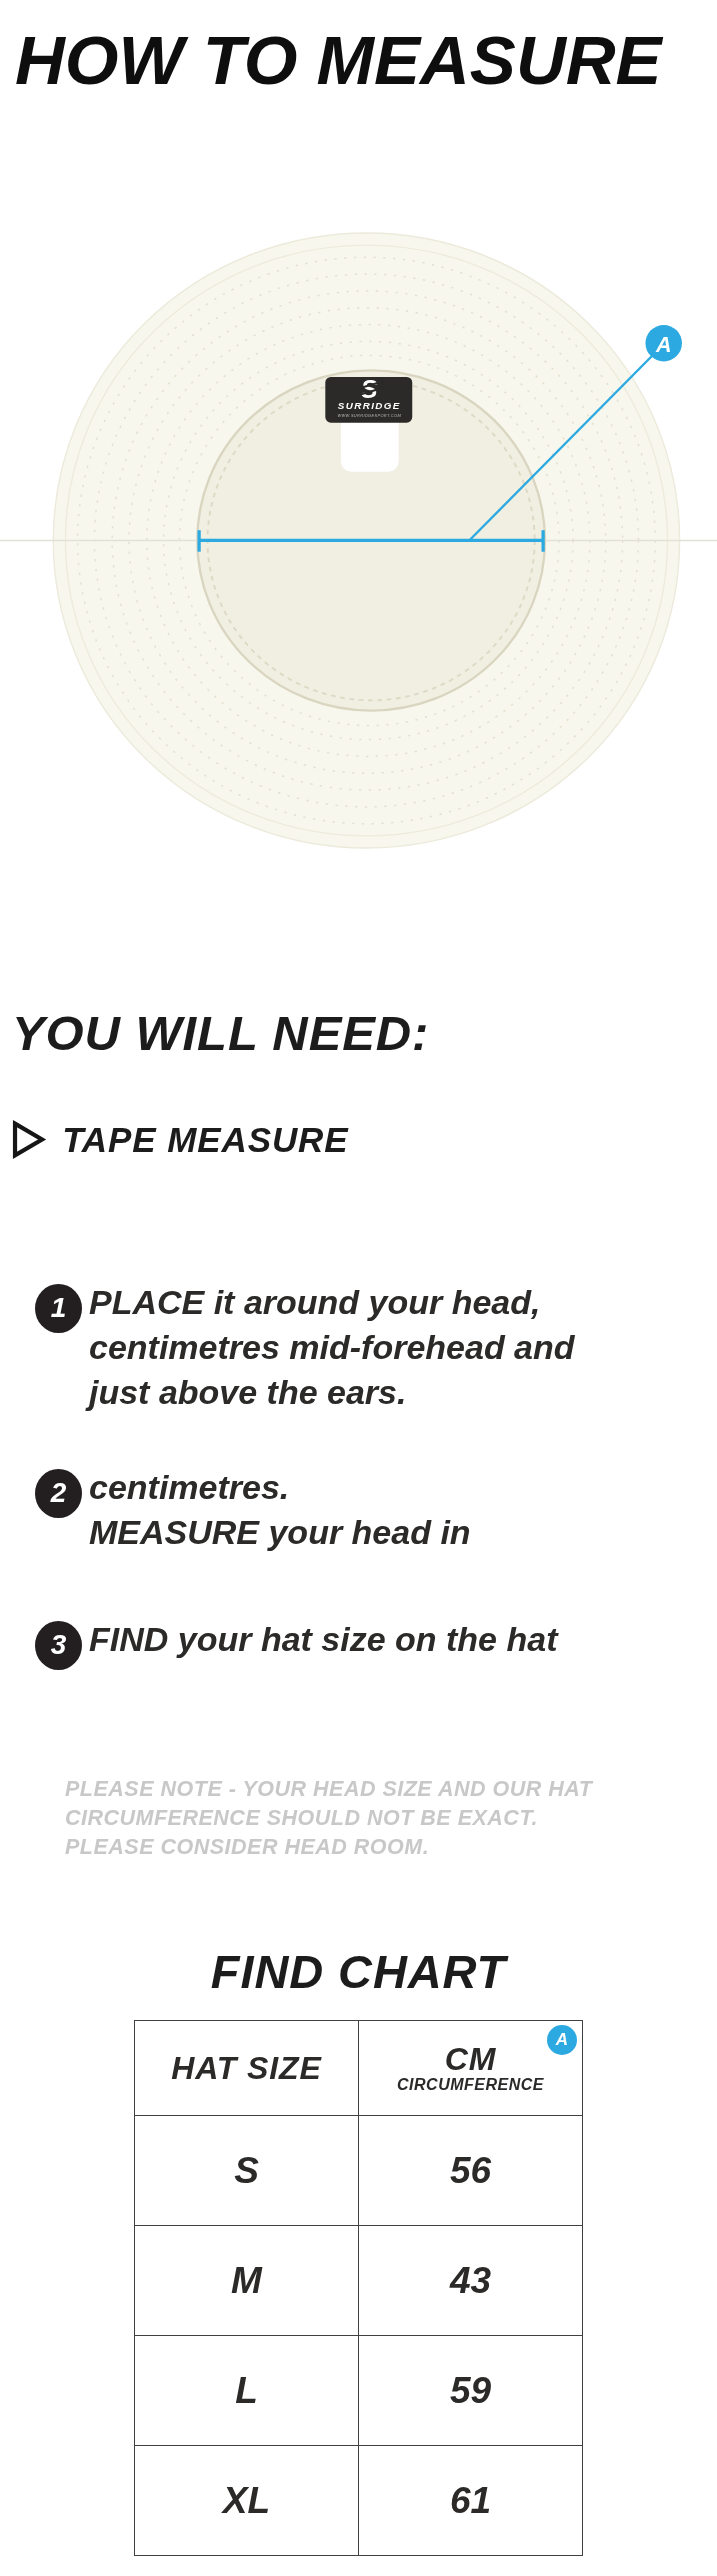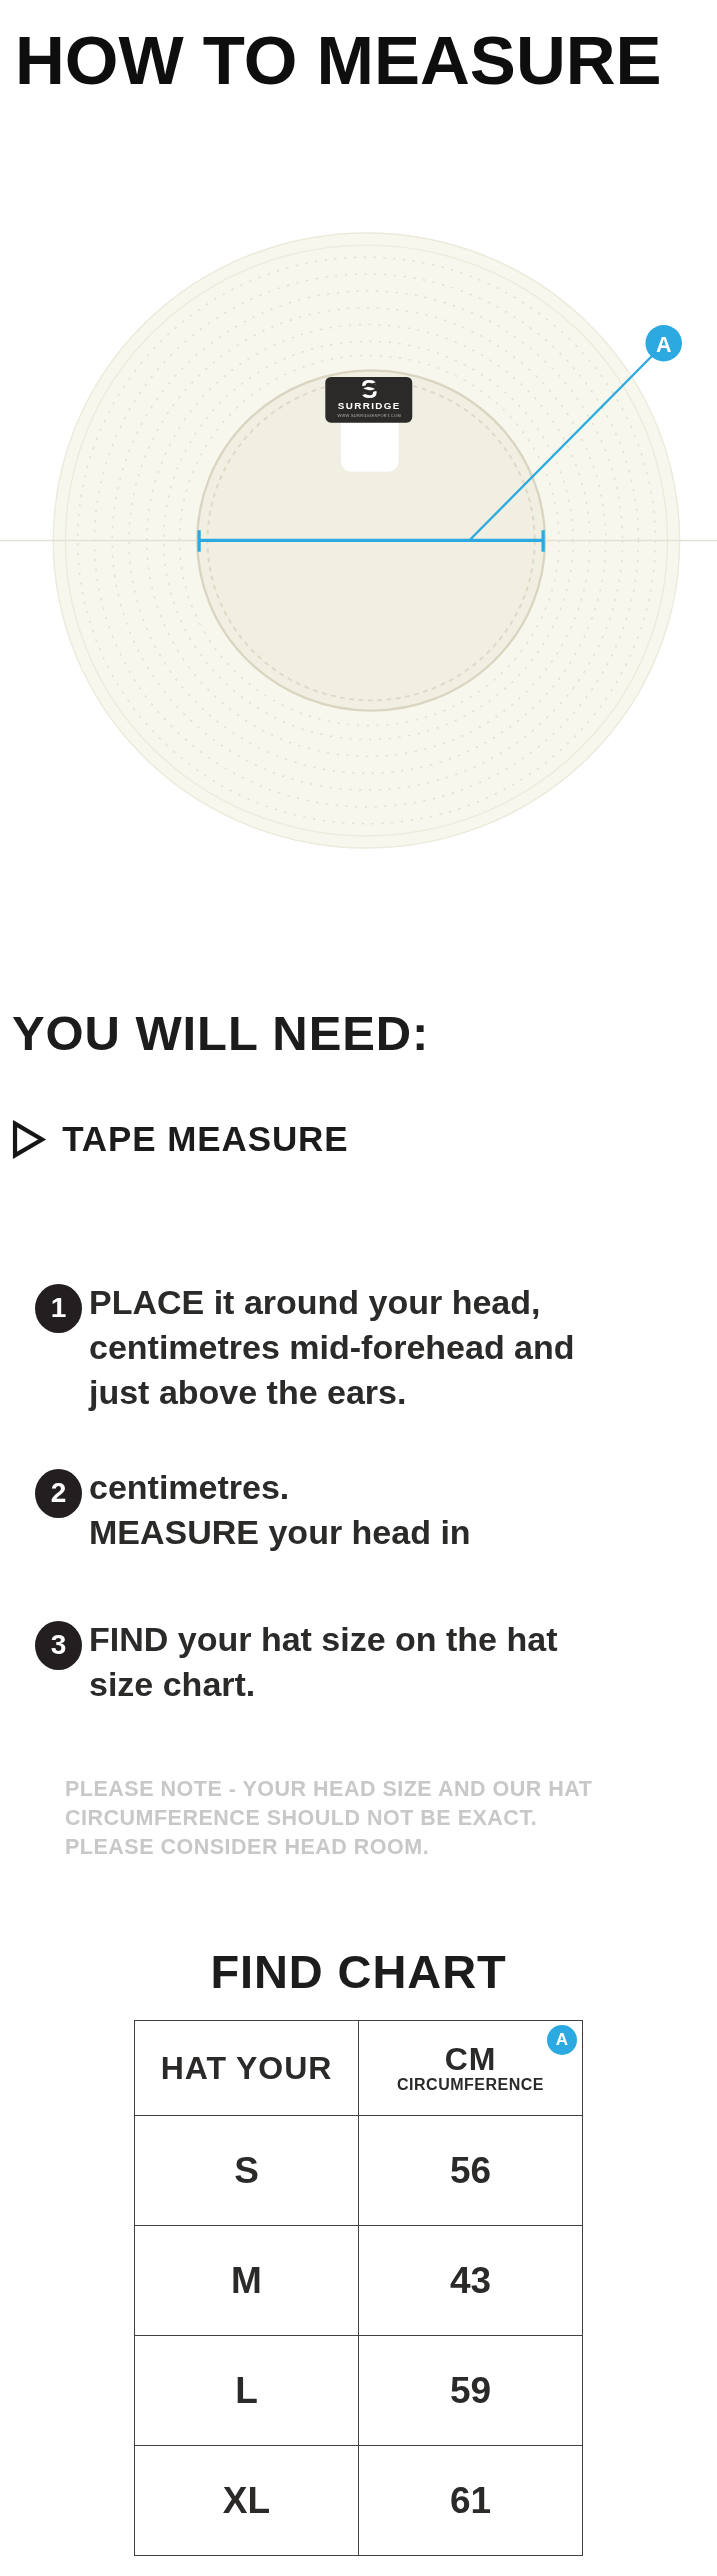--- a/index.html
+++ b/index.html
@@ -1,33 +1,33 @@
 <!DOCTYPE html>
 <html style="font-size:15px"><head>
 <meta charset="utf-8">
 <style>
   html,body{margin:0;padding:0;background:#fff;}
   .page{
     position:relative;width:717px;height:2576px;background:#ffffff;
-    font-family:"Liberation Sans",sans-serif;color:#231f20;overflow:hidden;
+    font-family:"Liberation Sans",sans-serif;color:#231f20;overflow:hidden;font-style:italic;
   }
   .abs{position:absolute;}
   
   .main-title{
     left:15px;top:20.6px;font-size:69px;font-weight:bold;letter-spacing:0px;
     color:#0e0e0e;white-space:nowrap;
   }
   
   .hat-svg{left:0;top:131px;}
   
   .ywn-heading{
     left:12px;top:997px;font-size:49px;font-weight:bold;letter-spacing:0.9px;
     color:#1c1c1c;white-space:nowrap;margin-top:8px;
   }
-  .tape-row{left:11.2px;top:1119px;display:flex;gap:15px;}
+  .tape-row{left:11.2px;top:1119px;display:flex;align-items:center;gap:15px;}
   .tape-label{font-size:35px;font-weight:bold;letter-spacing:0.9px;color:#1c1c1c;white-space:nowrap;}
   .tape-desc{left:4.7px;top:1167px;font-size:26px;font-weight:bold;color:#1c1c1c;white-space:nowrap;}
   
   .step{position:absolute;left:0;width:717px;}
   .step-badge{
     position:absolute;left:35px;top:3.7px;width:47px;height:49px;border-radius:50%;
     background:#231f20;color:#ffffff;font-size:28px;font-weight:bold;
     display:flex;align-items:center;justify-content:center;
   }
   .step-text{
@@ -138,36 +138,35 @@
     <div class="step-text">
       <div>centimetres.</div>
       <div>MEASURE your head in</div>
     </div>
   </div>
 
   <div class="step step-3">
     <div class="step-badge">3</div>
     <div class="step-text">
       <div>FIND your hat size on the hat</div>
-      <div>size chart.</div>
     </div>
   </div>
 
   <div class="abs note">
     <div>PLEASE NOTE - YOUR HEAD SIZE AND OUR HAT</div>
     <div>CIRCUMFERENCE SHOULD NOT BE EXACT.</div>
     <div>PLEASE CONSIDER HEAD ROOM.</div>
   </div>
 
   <div class="abs size-chart-title">FIND CHART</div>
 
   <table class="size-chart">
     <tbody>
         <tr>
-      <th class="hdr-cell">HAT YOUR</th>
+      <th class="hdr-cell">HAT SIZE</th>
       <th class="hdr-cell cm-cell">
         <div class="cm-main">CM</div>
         <div class="cm-sub">CIRCUMFERENCE</div>
         <div class="table-badge">A</div>
       </th>
     </tr>
     <tr>
       <td class="data-cell">S</td>
       <td class="data-cell">56</td>
     </tr>

